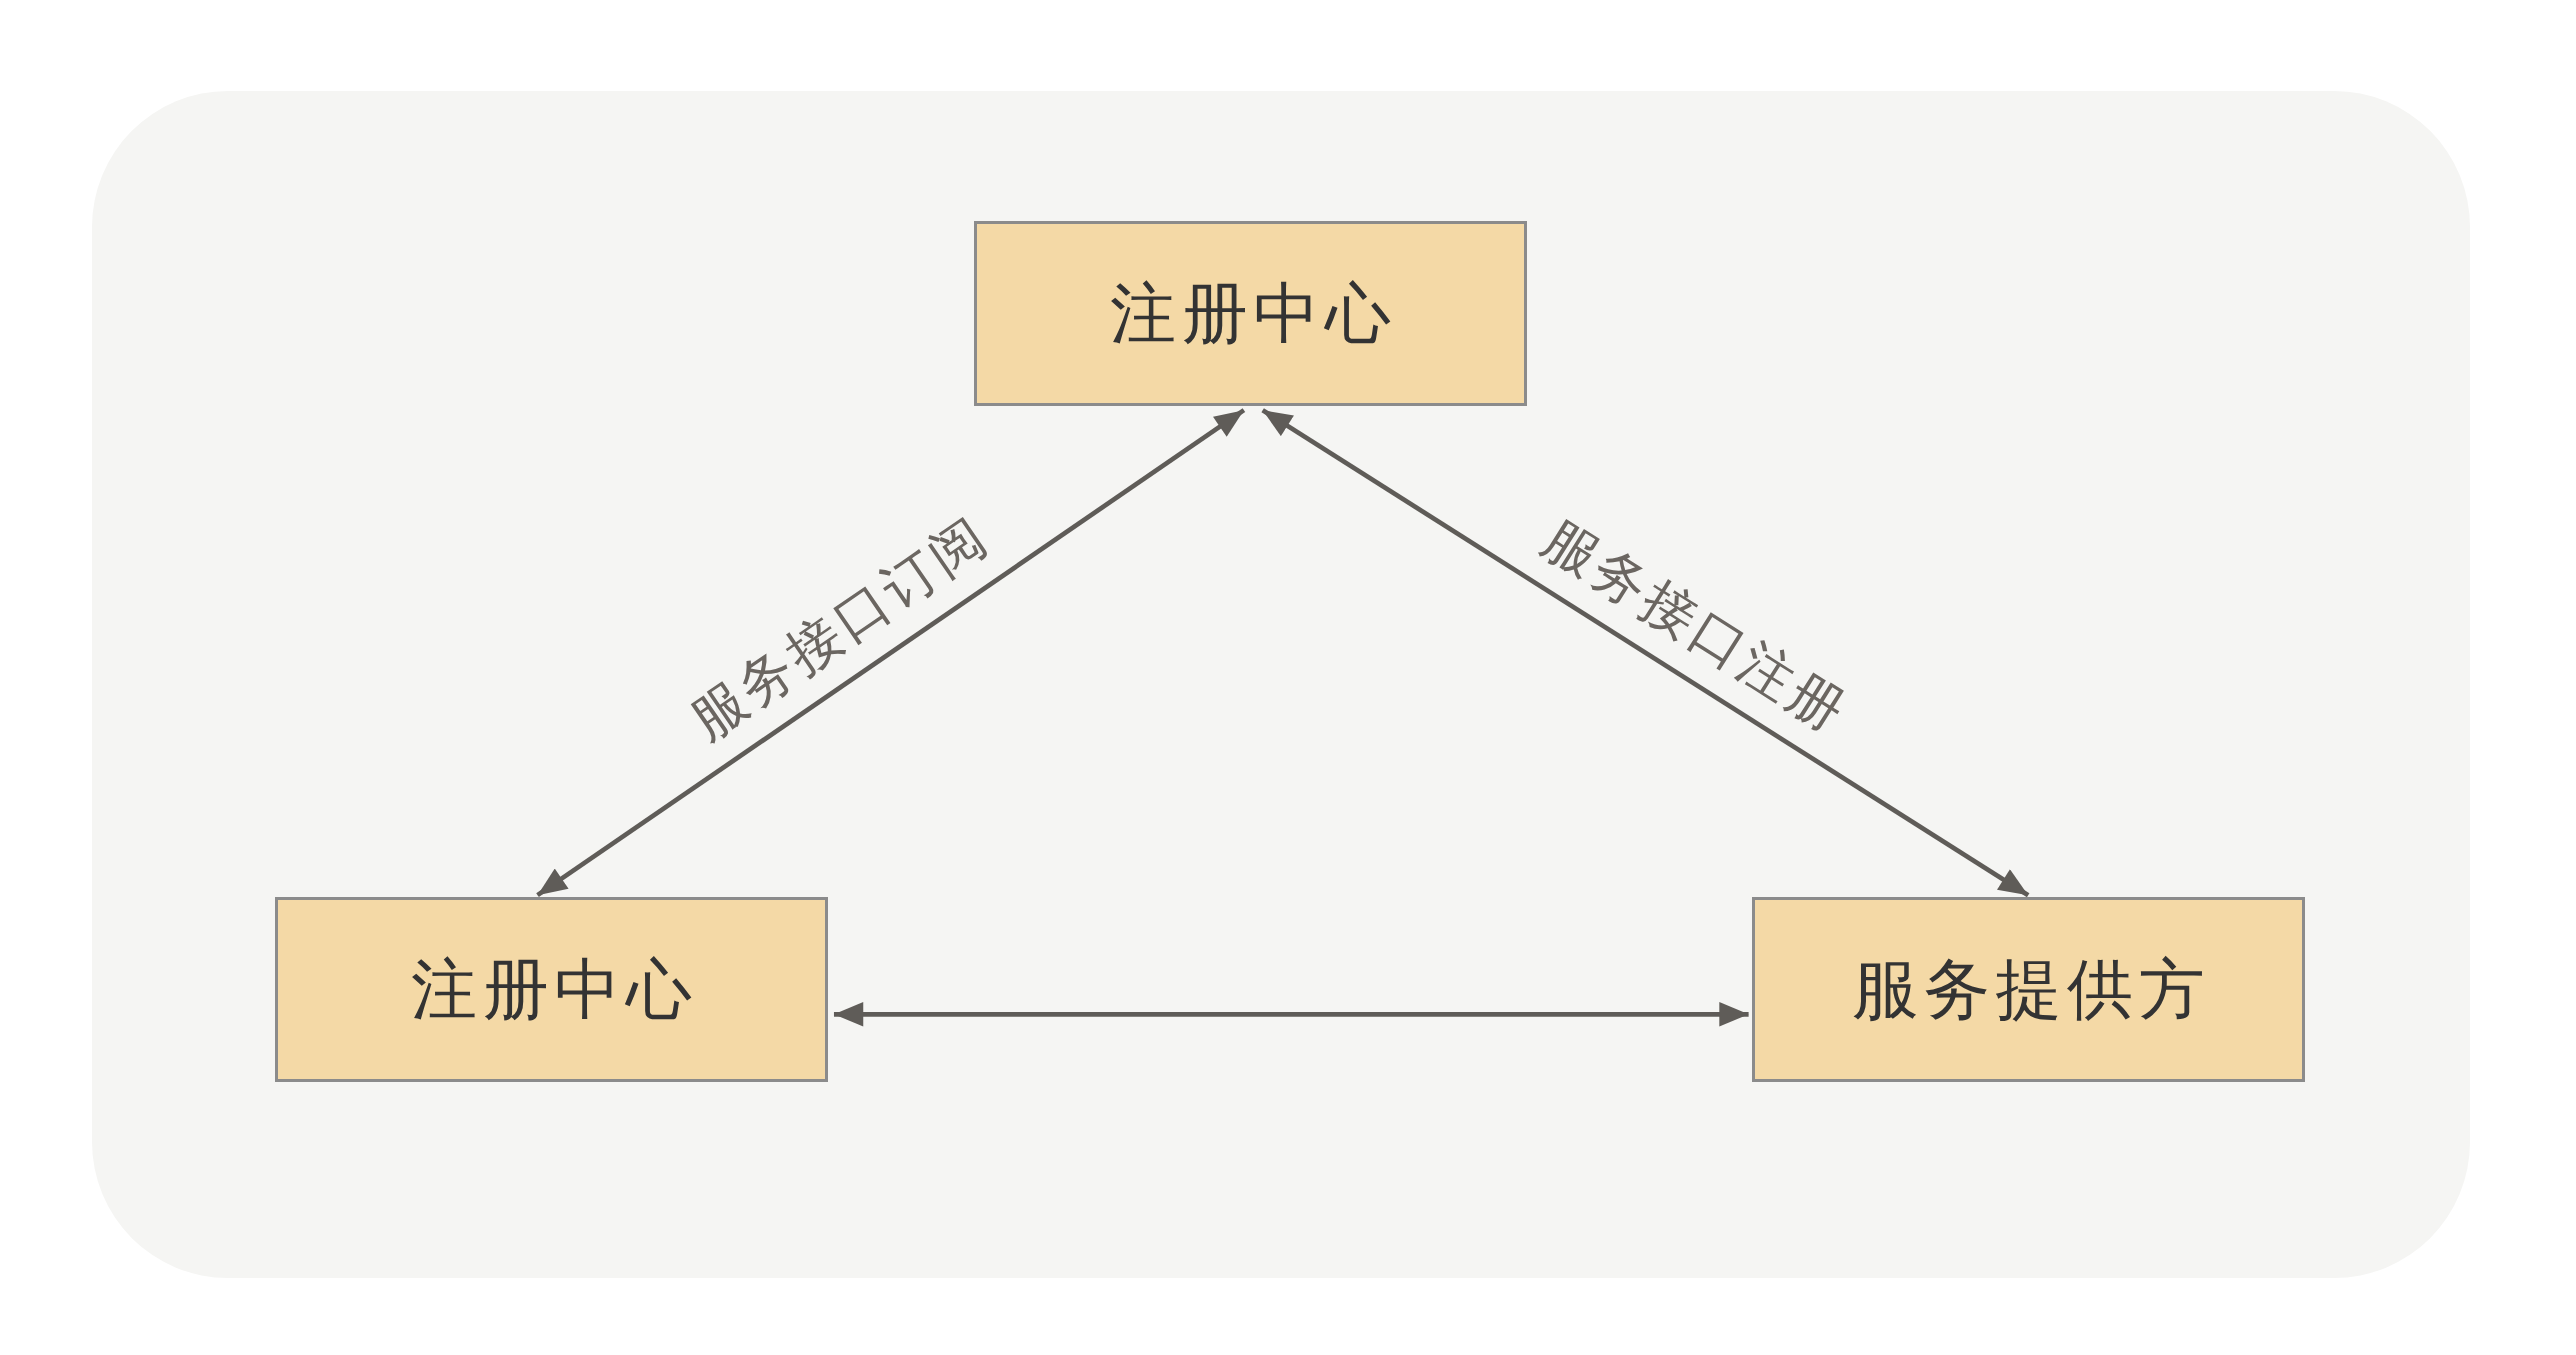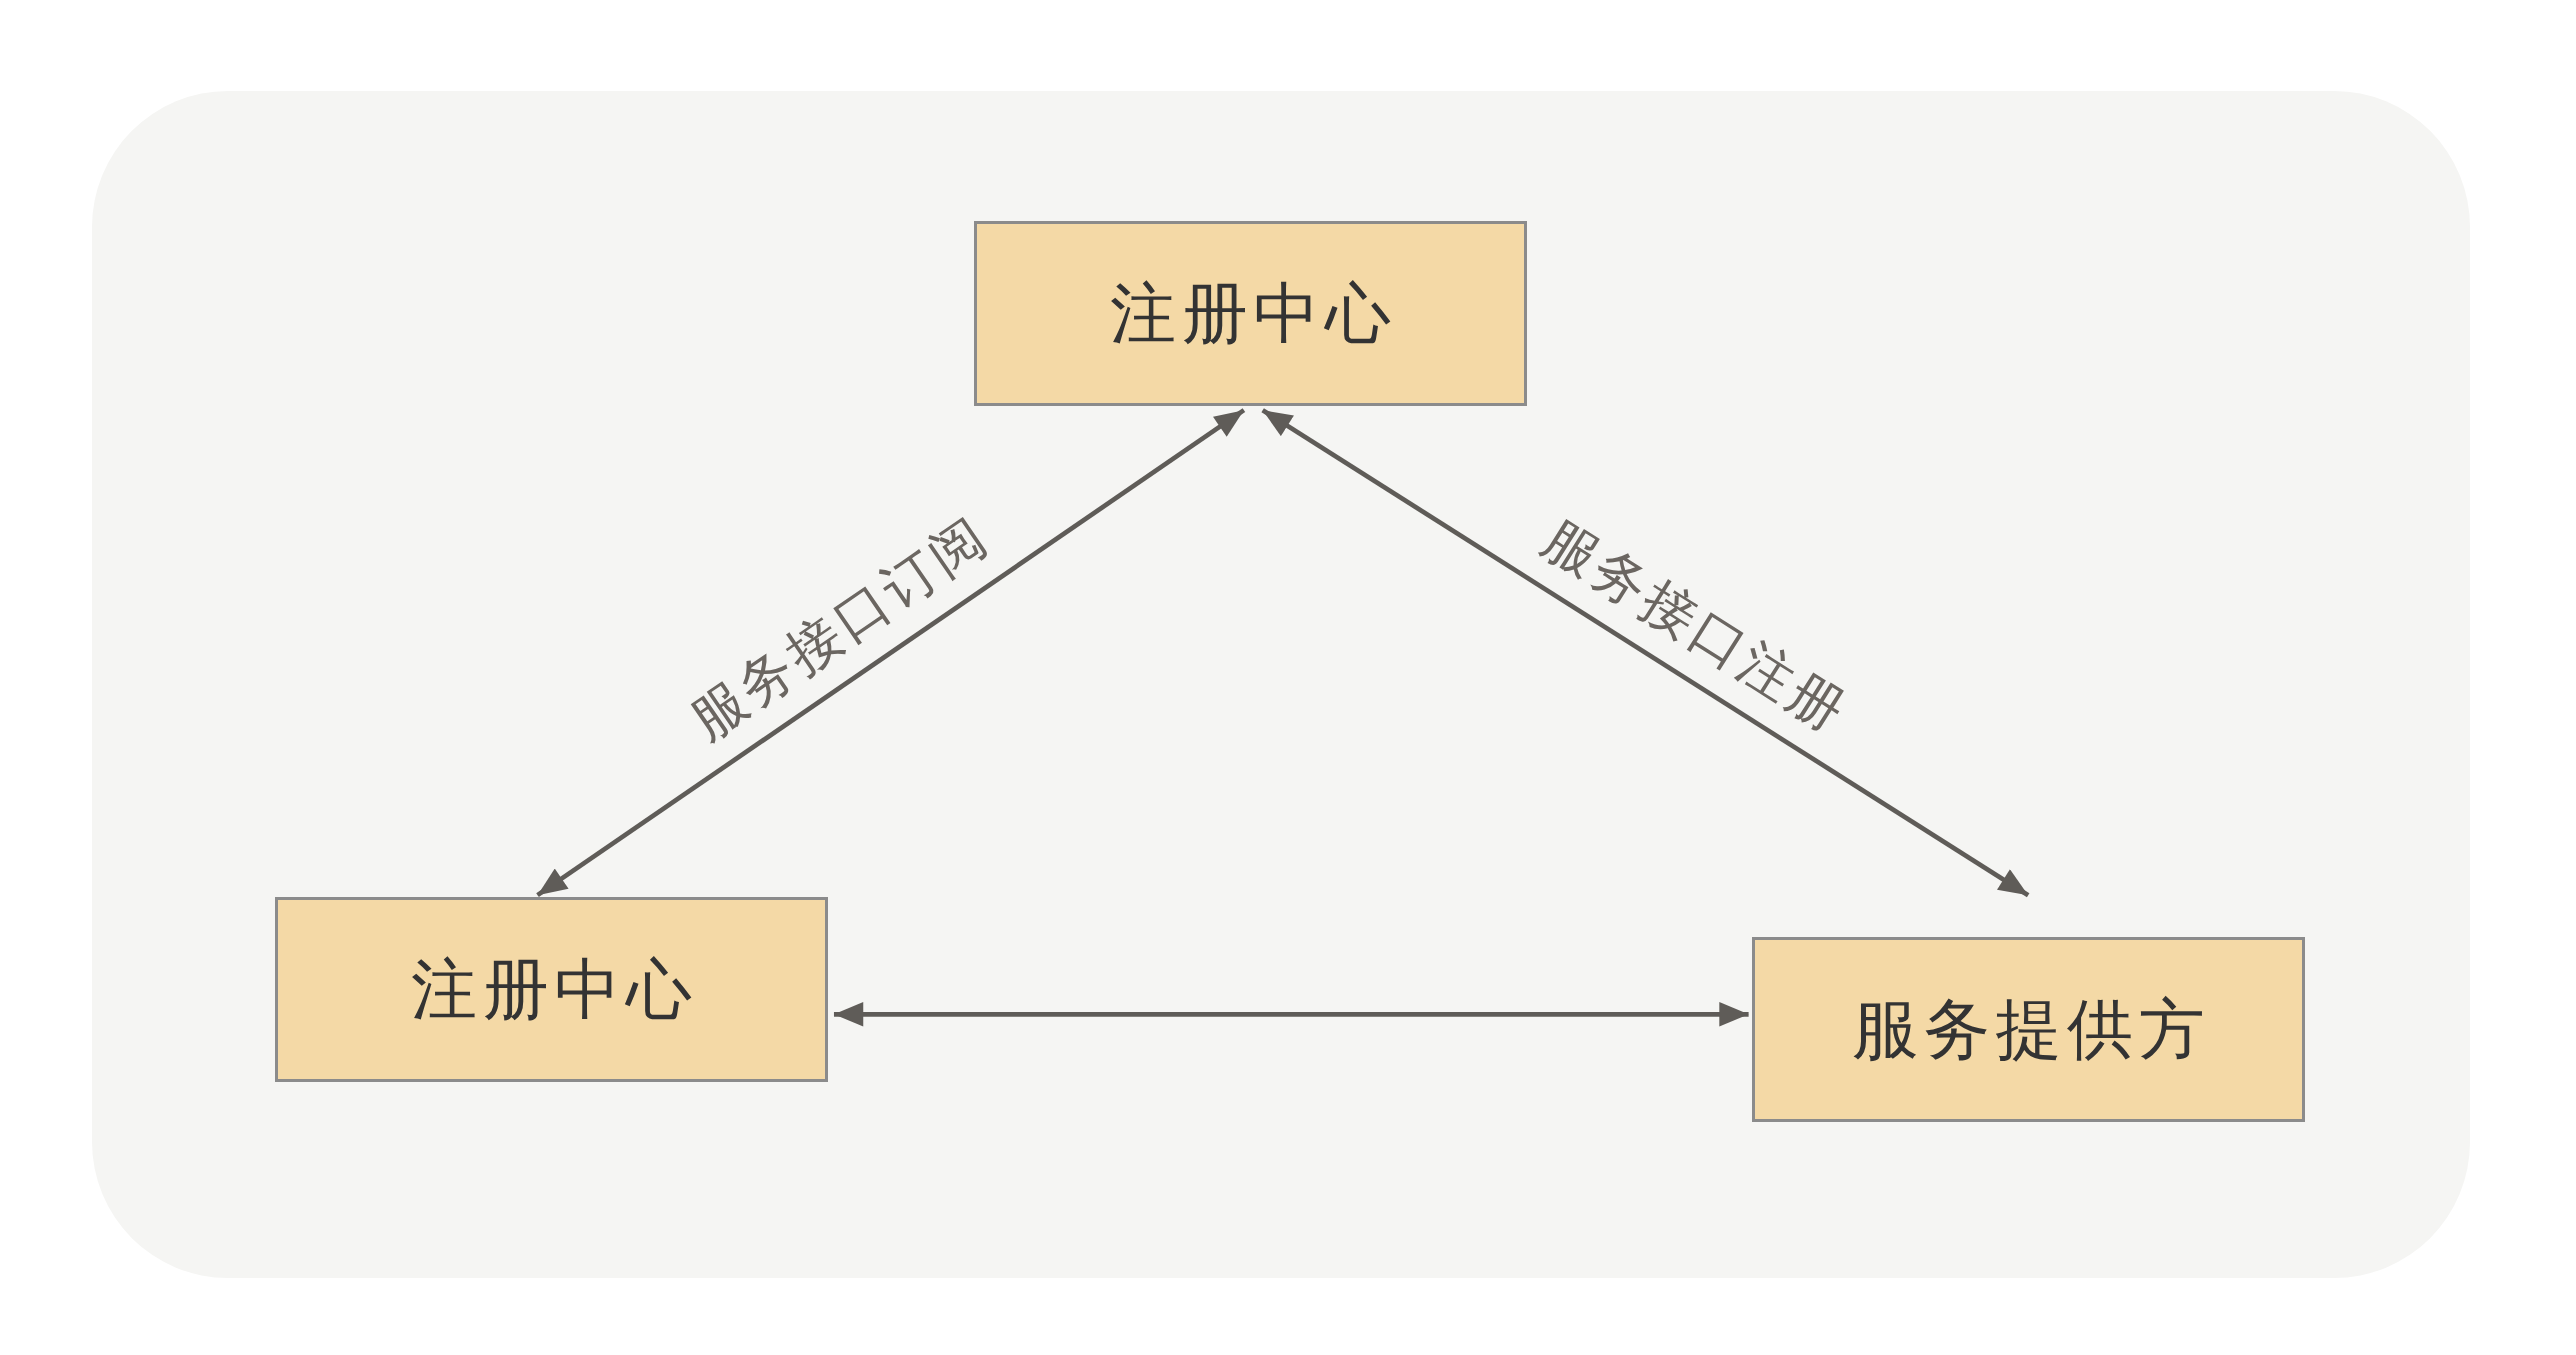--- a/index.html
+++ b/index.html
@@ -43,21 +43,21 @@
     box-sizing:border-box;
     display:flex;align-items:center;justify-content:center;
     color:var(--node_text);
     font-size:66px;
     letter-spacing:5.6px;
     text-indent:5.6px;
     white-space:nowrap;
   }
   .node-registry{left:974px;top:221px;}
   .node-consumer{left:275px;top:897px;}
-  .node-provider{left:1752px;top:897px;margin-top:40px;}
+  .node-provider{left:1752px;top:897px;}
   .edge-label{
     position:absolute;
     color:var(--edge_label_text);
     font-size:54px;
     letter-spacing:3.8px;
     white-space:nowrap;
     transform-origin:center;
   }
   .edge-label-subscribe{
     left:891px;top:653px;

